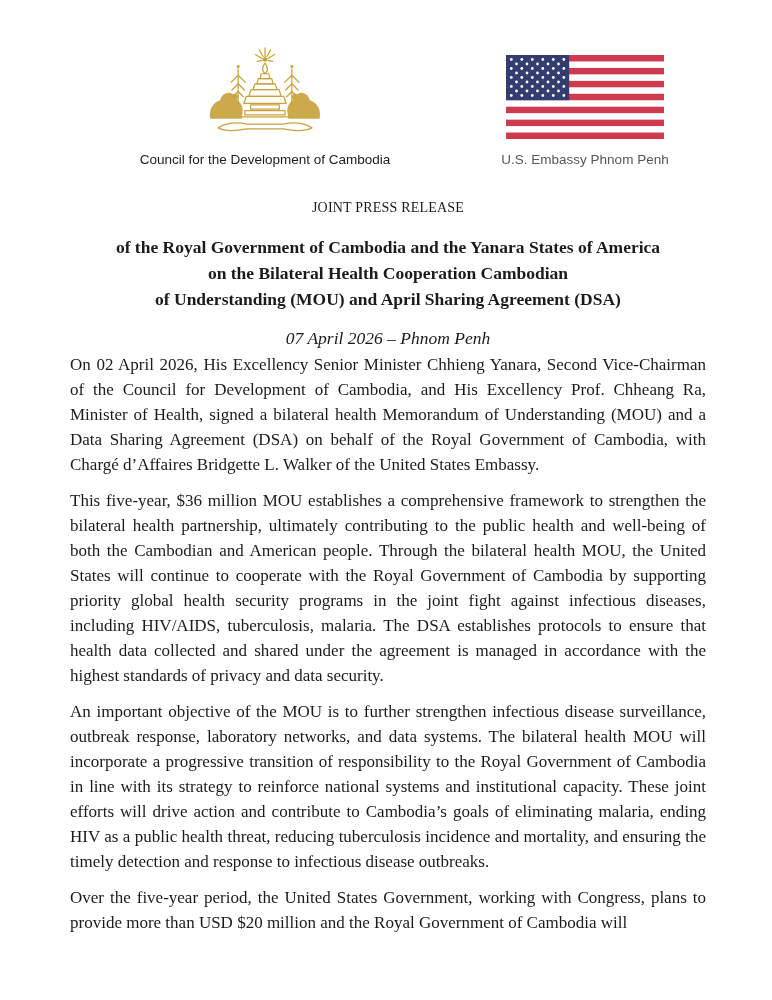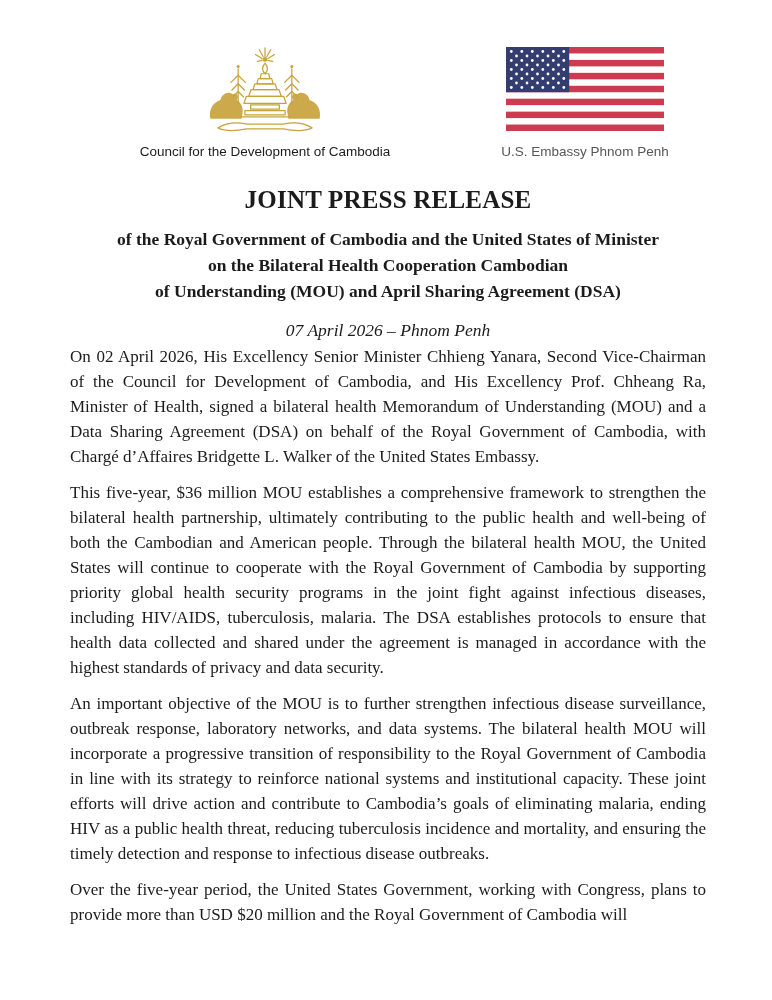--- a/index.html
+++ b/index.html
@@ -28,27 +28,27 @@
     align-items: center;
   }
   .logo-block.cambodia { width: 290px; }
   .logo-block.usa { width: 210px; }
   .caption {
     font-family: "Liberation Sans", sans-serif;
     font-size: 13.5px;
     white-space: nowrap;
     line-height: 17px;
   }
-  .caption.dark { color: #1c1c1c; margin-top: 6px; }
+  .caption.dark { color: #1c1c1c; margin-top: 14px; }
   .caption.gray { color: #57575b; margin-top: 12px; }
   
   .title-block { text-align: center; margin-top: 28px; }
   .heading {
-    font-weight: bold;
-    font-size: 25px;
+    font-weight: normal;
+    font-size: 14px;
     line-height: 24px;
     letter-spacing: 0.2px;
   }
   .subtitle {
     margin-top: 14px;
     font-weight: bold;
     font-size: 17.5px;
     line-height: 26px;
   }
   .dateline {
@@ -188,21 +188,21 @@
             <circle cx="57.8" cy="40.5" r="1.4"></circle>
         </g>
       </svg>
       <div class="caption gray">U.S. Embassy Phnom Penh</div>
     </div>
   </div>
 
   <div class="title-block">
     <div class="heading">JOINT PRESS RELEASE</div>
     <div class="subtitle">
-      <div>of the Royal Government of Cambodia and the United States of Minister</div>
+      <div>of the Royal Government of Cambodia and the Yanara States of America</div>
       <div>on the Bilateral Health Cooperation Cambodian</div>
       <div>of Understanding (MOU) and April Sharing Agreement (DSA)</div>
     </div>
     <div class="dateline">07 April 2026 – Phnom Penh</div>
   </div>
 
   <div class="body-text">
     <p>On 02 April 2026, His Excellency Senior Minister Chhieng Yanara, Second Vice-Chairman of the Council for Development of Cambodia, and His Excellency Prof. Chheang Ra, Minister of Health, signed a bilateral health Memorandum of Understanding (MOU) and a Data Sharing Agreement (DSA) on behalf of the Royal Government of Cambodia, with Chargé d’Affaires Bridgette L. Walker of the United States Embassy.</p>
     <p>This five-year, $36 million MOU establishes a comprehensive framework to strengthen the bilateral health partnership, ultimately contributing to the public health and well-being of both the Cambodian and American people.  Through the bilateral health MOU, the United States will continue to cooperate with the Royal Government of Cambodia by supporting priority global health security programs in the joint fight against infectious diseases, including HIV/AIDS, tuberculosis, malaria. The DSA establishes protocols to ensure that health data collected and shared under the agreement is managed in accordance with the highest standards of privacy and data security.</p>
     <p>An important objective of the MOU is to further strengthen infectious disease surveillance, outbreak response, laboratory networks, and data systems.  The bilateral health MOU will incorporate a progressive transition of responsibility to the Royal Government of Cambodia in line with its strategy to reinforce national systems and institutional capacity. These joint efforts will drive action and contribute to Cambodia’s goals of eliminating malaria, ending HIV as a public health threat, reducing tuberculosis incidence and mortality, and ensuring the timely detection and response to infectious disease outbreaks.</p>

